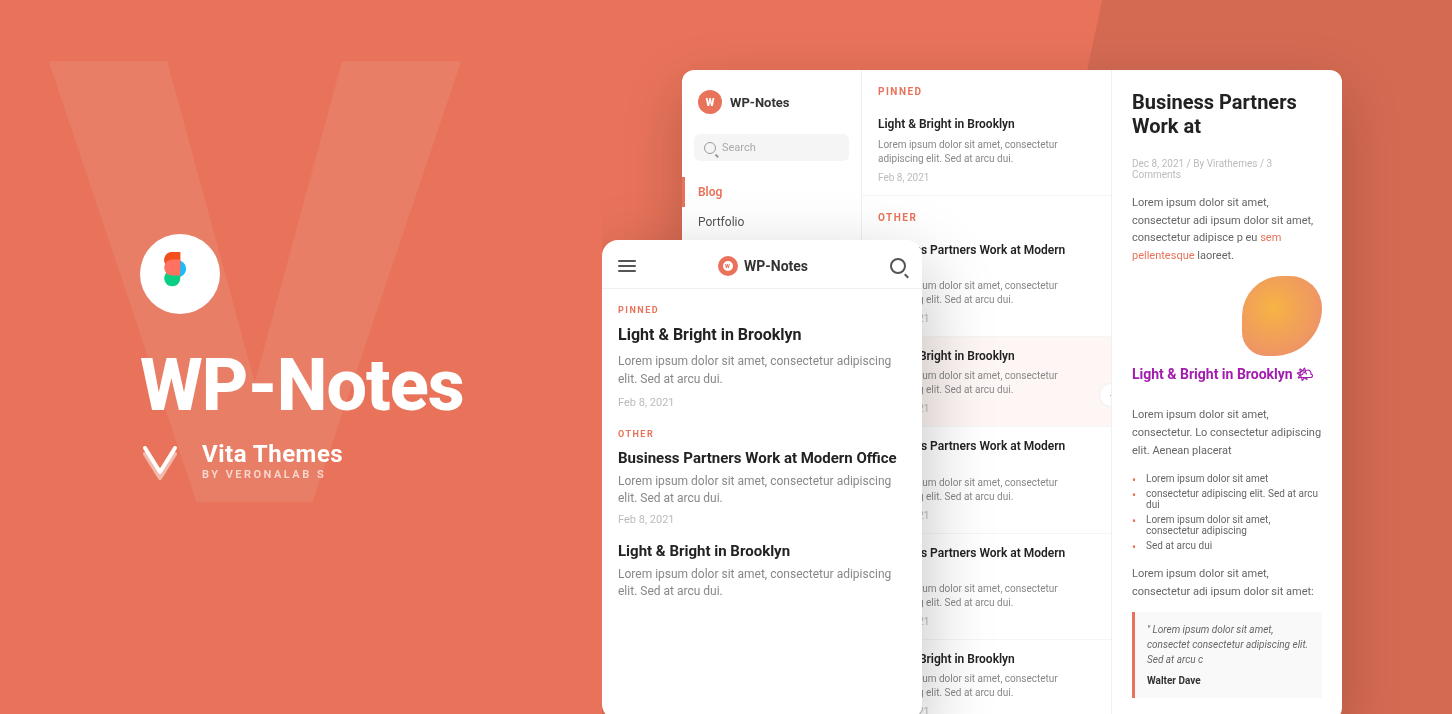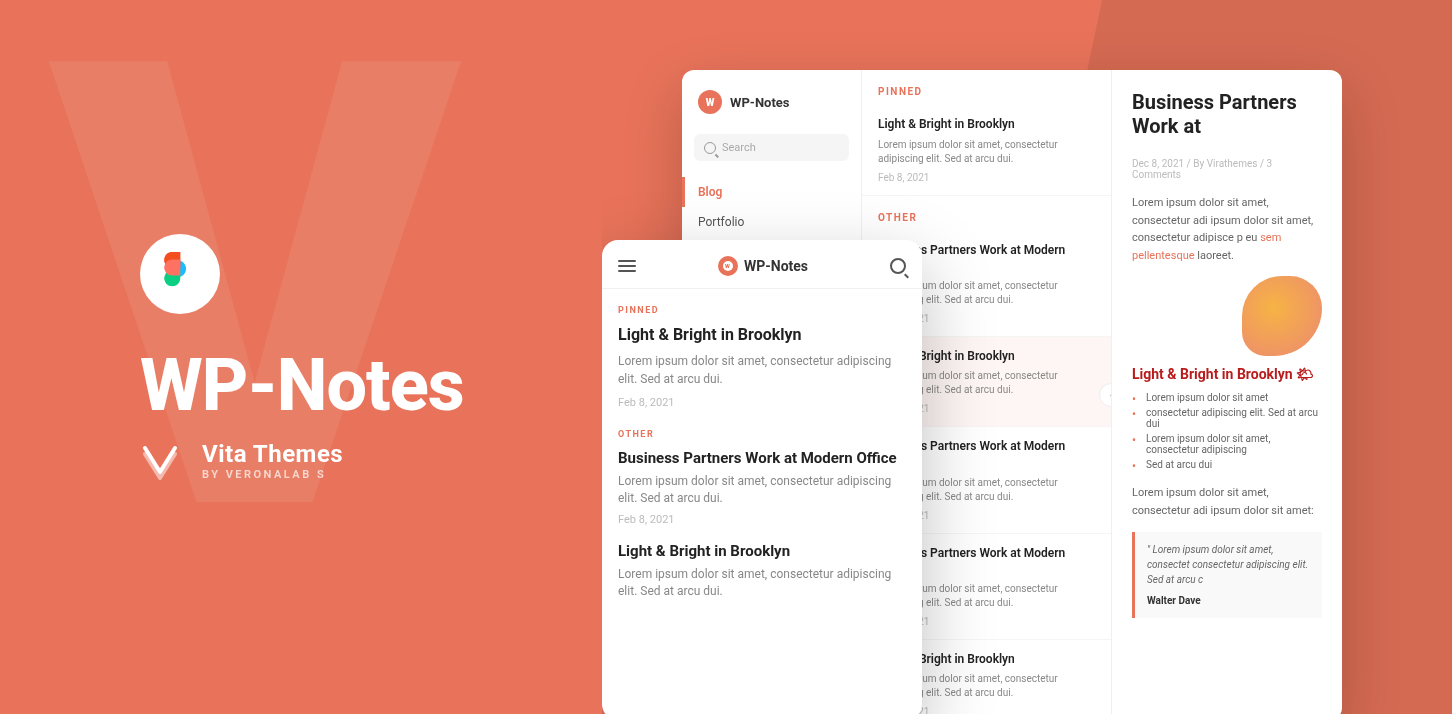--- a/index.html
+++ b/index.html
@@ -310,22 +310,22 @@
       background: radial-gradient(circle at 40% 40%, #f5a623, #e8735a);
       border-radius: 50% 40% 60% 30%;
       float: right;
       margin: 0 0 10px 10px;
       opacity: 0.85;
     }
 
     .content-section-title {
       font-size: 14px;
       font-weight: 700;
-      color: #b91c1c;
-      margin-bottom: 8px;
+      color: #a21caf;
+      margin-bottom: 24px;
       clear: both;
     }
 
     .bullet-list {
       list-style: none;
       margin-bottom: 12px;
       margin-top: 8px;
     }
 
     .bullet-list li {
@@ -649,20 +649,21 @@
 
       <div class="content-body">
         <span>Lorem ipsum dolor sit amet, consectetur adi ipsum dolor sit amet, consectetur adipisce p eu</span>
         <a class="content-link">sem pellentesque</a>
         <span>laoreet.</span>
       </div>
 
       <div class="orange-blob"></div>
 
       <div class="content-section-title">Light &amp; Bright in Brooklyn 🌤</div>
+      <div class="content-body">Lorem ipsum dolor sit amet, consectetur. Lo consectetur adipiscing elit. Aenean placerat</div>
 
       <ul class="bullet-list">
         <li>Lorem ipsum dolor sit amet</li>
         <li>consectetur adipiscing elit. Sed at arcu dui</li>
         <li>Lorem ipsum dolor sit amet, consectetur adipiscing</li>
         <li>Sed at arcu dui</li>
       </ul>
 
       <div class="content-body">Lorem ipsum dolor sit amet, consectetur adi ipsum dolor sit amet:</div>
 

